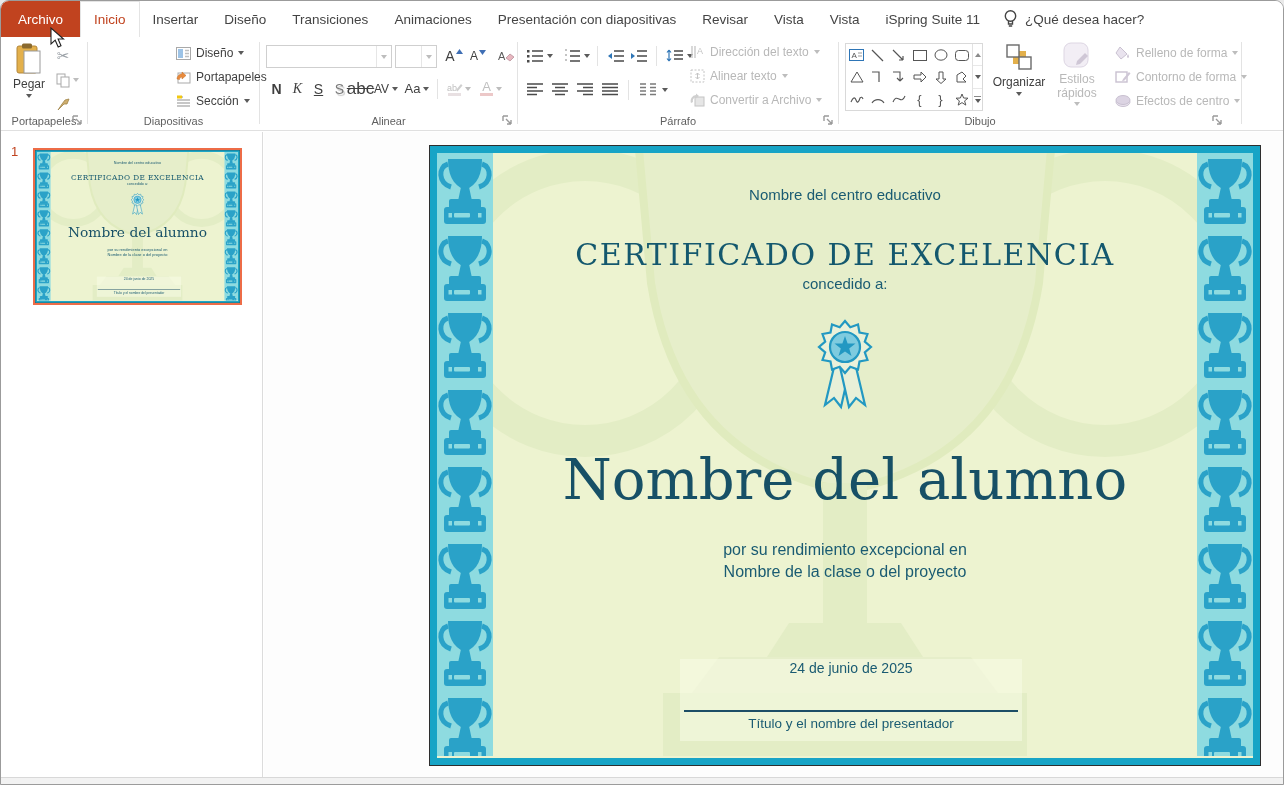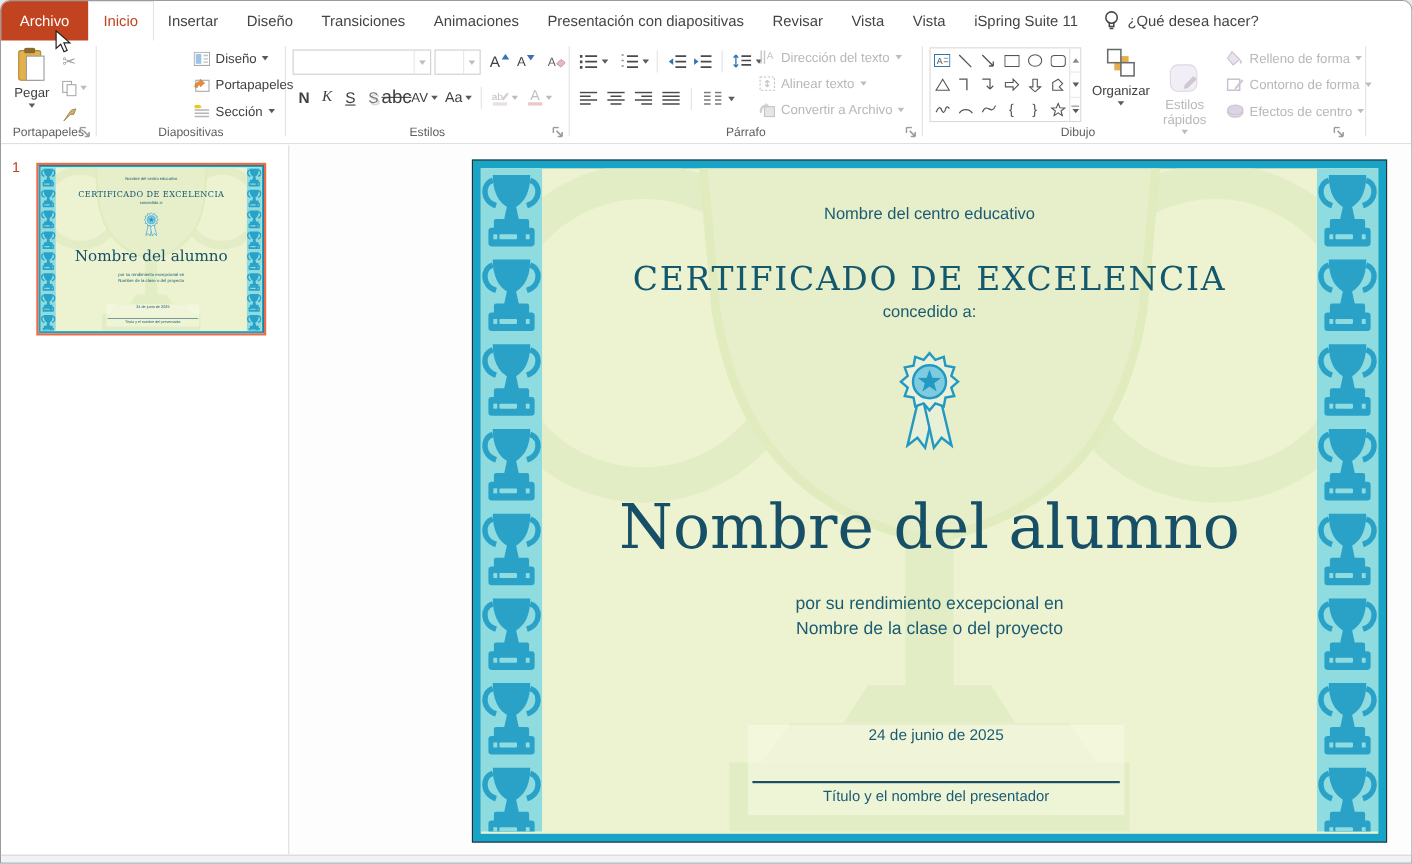--- a/index.html
+++ b/index.html
@@ -271,21 +271,21 @@
           <span class="cd gray" style="margin-left:2px"></span>
         </span>
         <span class="fbtn dim" style="width:30px">
           <span style="display:inline-flex;flex-direction:column;align-items:center">
             <span style="font-size:13px;color:#c0c0c0;line-height:12px">A</span>
             <span style="width:13px;height:3px;background:#ecc8c8"></span>
           </span>
           <span class="cd gray" style="margin-left:3px"></span>
         </span>
       </div>
-      <div class="glabel"><span>Estilos</span></div>
+      <div class="glabel"><span>Alinear</span></div>
       <div class="launcher">
           <svg width="11" height="11">
             <use href="#launcher-ic"></use>
           </svg>
         </div>
     </div>
 
     <div class="rgroup" style="left:517px;width:320px">
       <div style="position:absolute;left:6px;top:8px;display:flex;align-items:center;gap:2px">
         <span class="shapecell">
@@ -498,21 +498,21 @@
         <span>
             <svg width="30" height="30" viewBox="0 0 30 30">
               <rect x="9" y="8" width="13" height="13" fill="#E3B04B"></rect>
               <rect x="3" y="2" width="12" height="12" fill="#fff" stroke="#6a6a6a" stroke-width="1.4"></rect>
               <rect x="15" y="14" width="12" height="12" fill="#fff" stroke="#6a6a6a" stroke-width="1.4"></rect>
             </svg>
           </span>
         <span style="margin-top:2px">Organizar</span>
         <span class="cd" style="margin-top:3px"></span>
       </div>
-      <div class="bigbtn dim" style="left:210px;top:20px;width:56px">
+      <div class="bigbtn dim" style="left:210px;top:4px;width:56px">
         <span>
             <svg width="32" height="30" viewBox="0 0 32 30">
               <rect x="3" y="2" width="24" height="24" rx="7" fill="#f2eef5" stroke="#ddd6e3"></rect>
               <path d="M16,20 l8,-8 3,3 -8,8 -4,1 z" fill="#cfc7d6"></path>
             </svg>
           </span>
         <span style="margin-top:1px;line-height:14px;width:52px">Estilos rápidos</span>
         <span class="cd gray" style="margin-top:2px"></span>
       </div>
       <div class="rowbtn dim" style="left:276px;top:9px">

